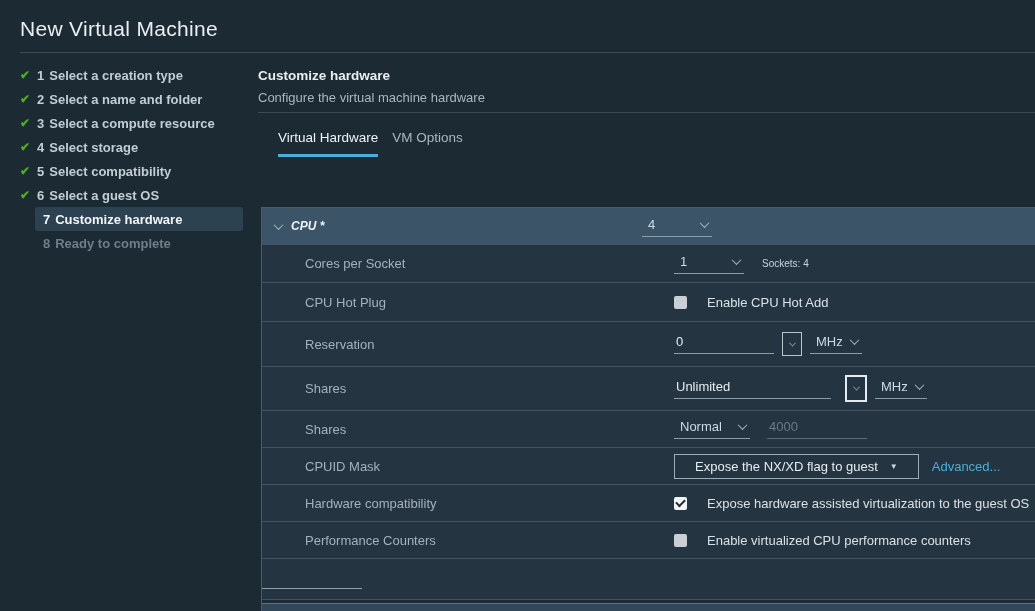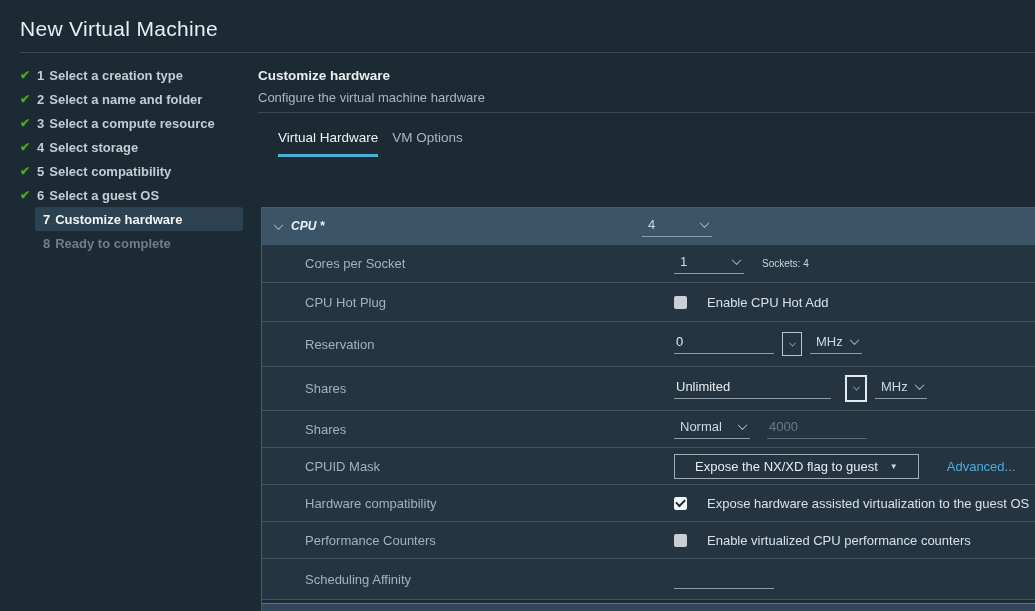--- a/index.html
+++ b/index.html
@@ -96,21 +96,21 @@
     content:""; position:absolute; left:2px; top:2px; width:7px; height:4px;
     border-left:2px solid #1e2a31; border-bottom:2px solid #1e2a31; transform:rotate(-45deg);
   }
   .cb-label{ margin-left:20px; font-size:13px; color:#d9e1e6; }
   
   .select-box{
     display:inline-flex; align-items:center; gap:12px; height:25px;
     border:1px solid #9fadb6; padding:0 20px; font-size:13px; color:#e6edf1; cursor:pointer;
   }
   .select-box .caret{ font-size:8px; color:#cfd8dd; }
-  .link{ margin-left:28px; font-size:13px; color:#4aaed9; cursor:pointer; text-decoration:none; }
+  .link{ margin-left:13px; font-size:13px; color:#4aaed9; cursor:pointer; text-decoration:none; }
   .sockets-text{ margin-left:18px; font-size:10px; color:#c9d4da; }
   .unit-dd{ width:52px; margin-left:8px; }
   .gap{ height:3px; background:#1b2a33; border-bottom:none; }
   .next-section-sliver{
     flex:1; background:#32475a; border-top:1px solid #5d7182; border-bottom:none;
   }
 </style>
 </head>
 <body>
 
@@ -264,21 +264,20 @@
 
       <div class="row" style="height:37px">
         <div class="label">Performance Counters</div>
         <div class="ctrl">
           <span class="checkbox"></span>
           <span class="cb-label">Enable virtualized CPU performance counters</span>
         </div>
       </div>
 
       <div class="row" style="height:41px">
-        <div class="label">Scheduling Affinity</div>
         <div class="ctrl">
           <input class="uinput" style="width: 100px;">
         </div>
       </div>
 
       <div class="gap"></div>
       <div class="next-section-sliver"></div>
 
     </div>
   </div>

